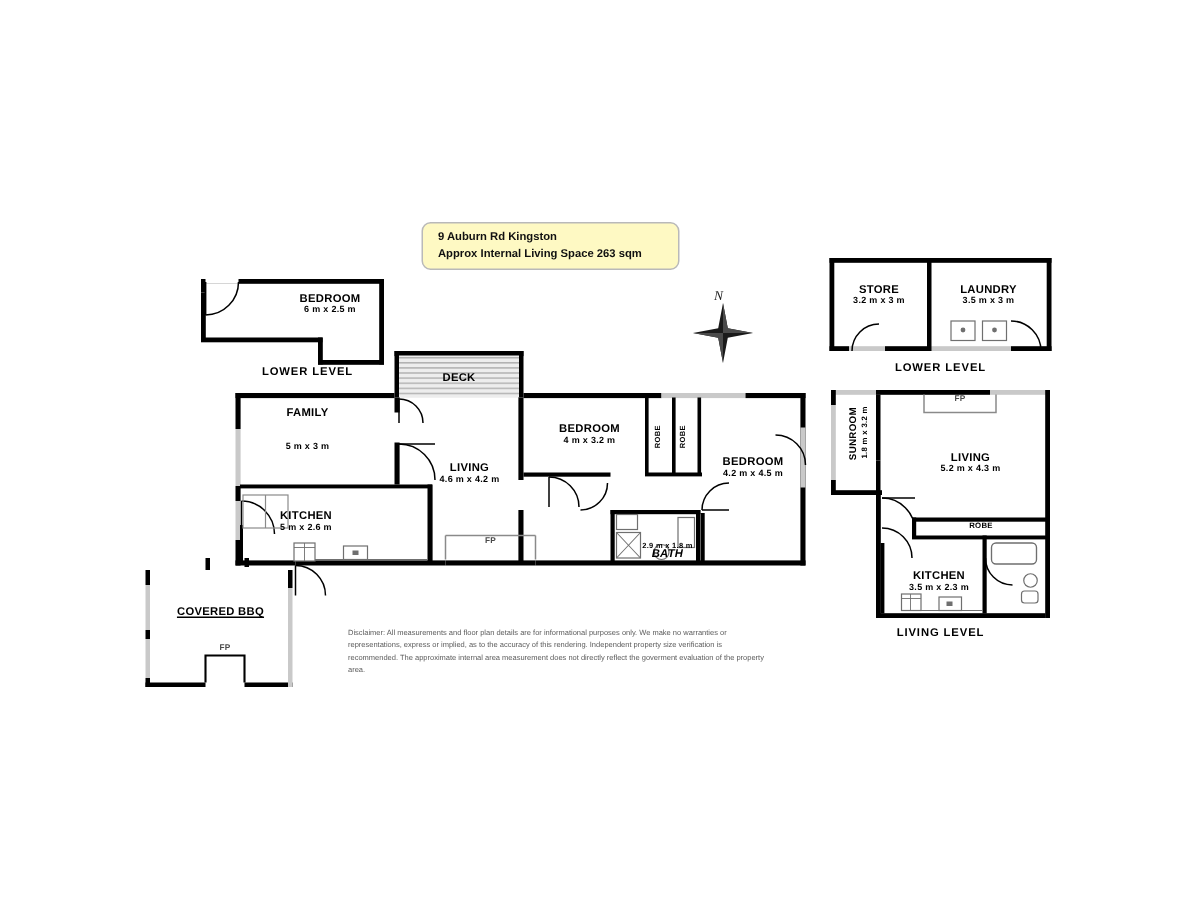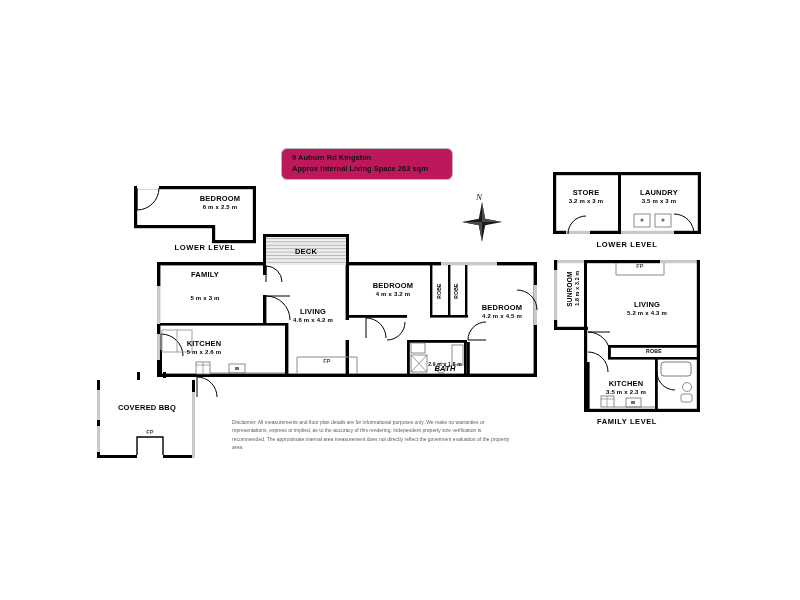--- a/index.html
+++ b/index.html
@@ -27,21 +27,21 @@
   .level-lbl{font-size:7.5px;letter-spacing:.6px;}
   .small-tag{font-size:5.5px;font-weight:bold;}
   .robe-lbl{
     font-size:5px;font-weight:bold;
     transform-origin:center center;
   }
 
   
   #title-card{
     position:absolute;left:281px;top:148px;width:172px;height:32px;
-    border:1px solid #b9b9b9;border-radius:6px;background:#be185d;
+    border:1px solid #b9b9b9;border-radius:6px;background:#fef9c3;
     box-sizing:border-box;
     display:flex;flex-direction:column;justify-content:center;
     padding-left:10px;
   }
   #title-card div{
     font-size:7.5px;font-weight:bold;color:#111;line-height:1.45;
     font-family:"Liberation Sans", sans-serif;
   }
 
   
@@ -311,21 +311,21 @@
 
   <div class="lbl room-name" style="left:358px;top:281px;width:70px;">BEDROOM</div>
   <div class="lbl room-dim" style="left:358px;top:291px;width:70px;">4 m x 3.2 m</div>
 
   <div class="lbl room-name" style="left:466px;top:303px;width:72px;">BEDROOM</div>
   <div class="lbl room-dim" style="left:466px;top:313px;width:72px;">4.2 m x 4.5 m</div>
 
   <div class="lbl room-name" style="left:421px;top:364px;width:48px;font-style:italic;">BATH</div>
   <div class="lbl" style="left:418px;top:361px;width:54px;font-size:5px;">2.9 m x 1.8 m</div>
 
-  <div class="lbl room-name" style="left:106px;top:403px;width:82px;">COVERED BBQ</div>
+  <div class="lbl room-name" style="left:106px;top:403px;width:82px;text-decoration:underline;">COVERED BBQ</div>
 
   <div class="lbl room-name" style="left:556px;top:188px;width:60px;">STORE</div>
   <div class="lbl room-dim" style="left:556px;top:198px;width:60px;">3.2 m x 3 m</div>
 
   <div class="lbl room-name" style="left:625px;top:188px;width:68px;">LAUNDRY</div>
   <div class="lbl room-dim" style="left:625px;top:198px;width:68px;">3.5 m x 3 m</div>
 
   <div class="lbl" style="left:540px;top:285px;width:60px;font-size:6.5px;transform:rotate(-90deg);">SUNROOM</div>
   <div class="lbl" style="left:547px;top:285px;width:60px;font-size:5.2px;transform:rotate(-90deg);">1.8 m x 3.2 m</div>
 
@@ -338,17 +338,17 @@
   <div class="lbl robe-lbl" style="left:421px;top:288px;width:36px;transform:rotate(-90deg);">ROBE</div>
   <div class="lbl robe-lbl" style="left:438px;top:288px;width:36px;transform:rotate(-90deg);">ROBE</div>
   <div class="lbl" style="left:634px;top:348px;width:40px;font-size:5.2px;">ROBE</div>
 
   <div class="lbl small-tag" style="left:307px;top:358px;width:40px;color:#4a4a4a;">FP</div>
   <div class="lbl small-tag" style="left:130px;top:429px;width:40px;color:#4a4a4a;">FP</div>
   <div class="lbl small-tag" style="left:620px;top:263px;width:40px;color:#4a4a4a;">FP</div>
 
   <div class="lbl level-lbl" style="left:150px;top:243px;width:110px;">LOWER LEVEL</div>
   <div class="lbl level-lbl" style="left:572px;top:240px;width:110px;">LOWER LEVEL</div>
-  <div class="lbl level-lbl" style="left:572px;top:417px;width:110px;">FAMILY LEVEL</div>
+  <div class="lbl level-lbl" style="left:572px;top:417px;width:110px;">LIVING LEVEL</div>
 
   <div id="disclaimer">Disclaimer: All measurements and floor plan details are for informational purposes only. We  make no warranties or representations, express or implied, as to the accuracy of this rendering. Independent property size verification is recommended. The approximate internal area measurement does not directly reflect the goverment evaluation of the property area.</div>
 
 </div>
 
 </body></html>

